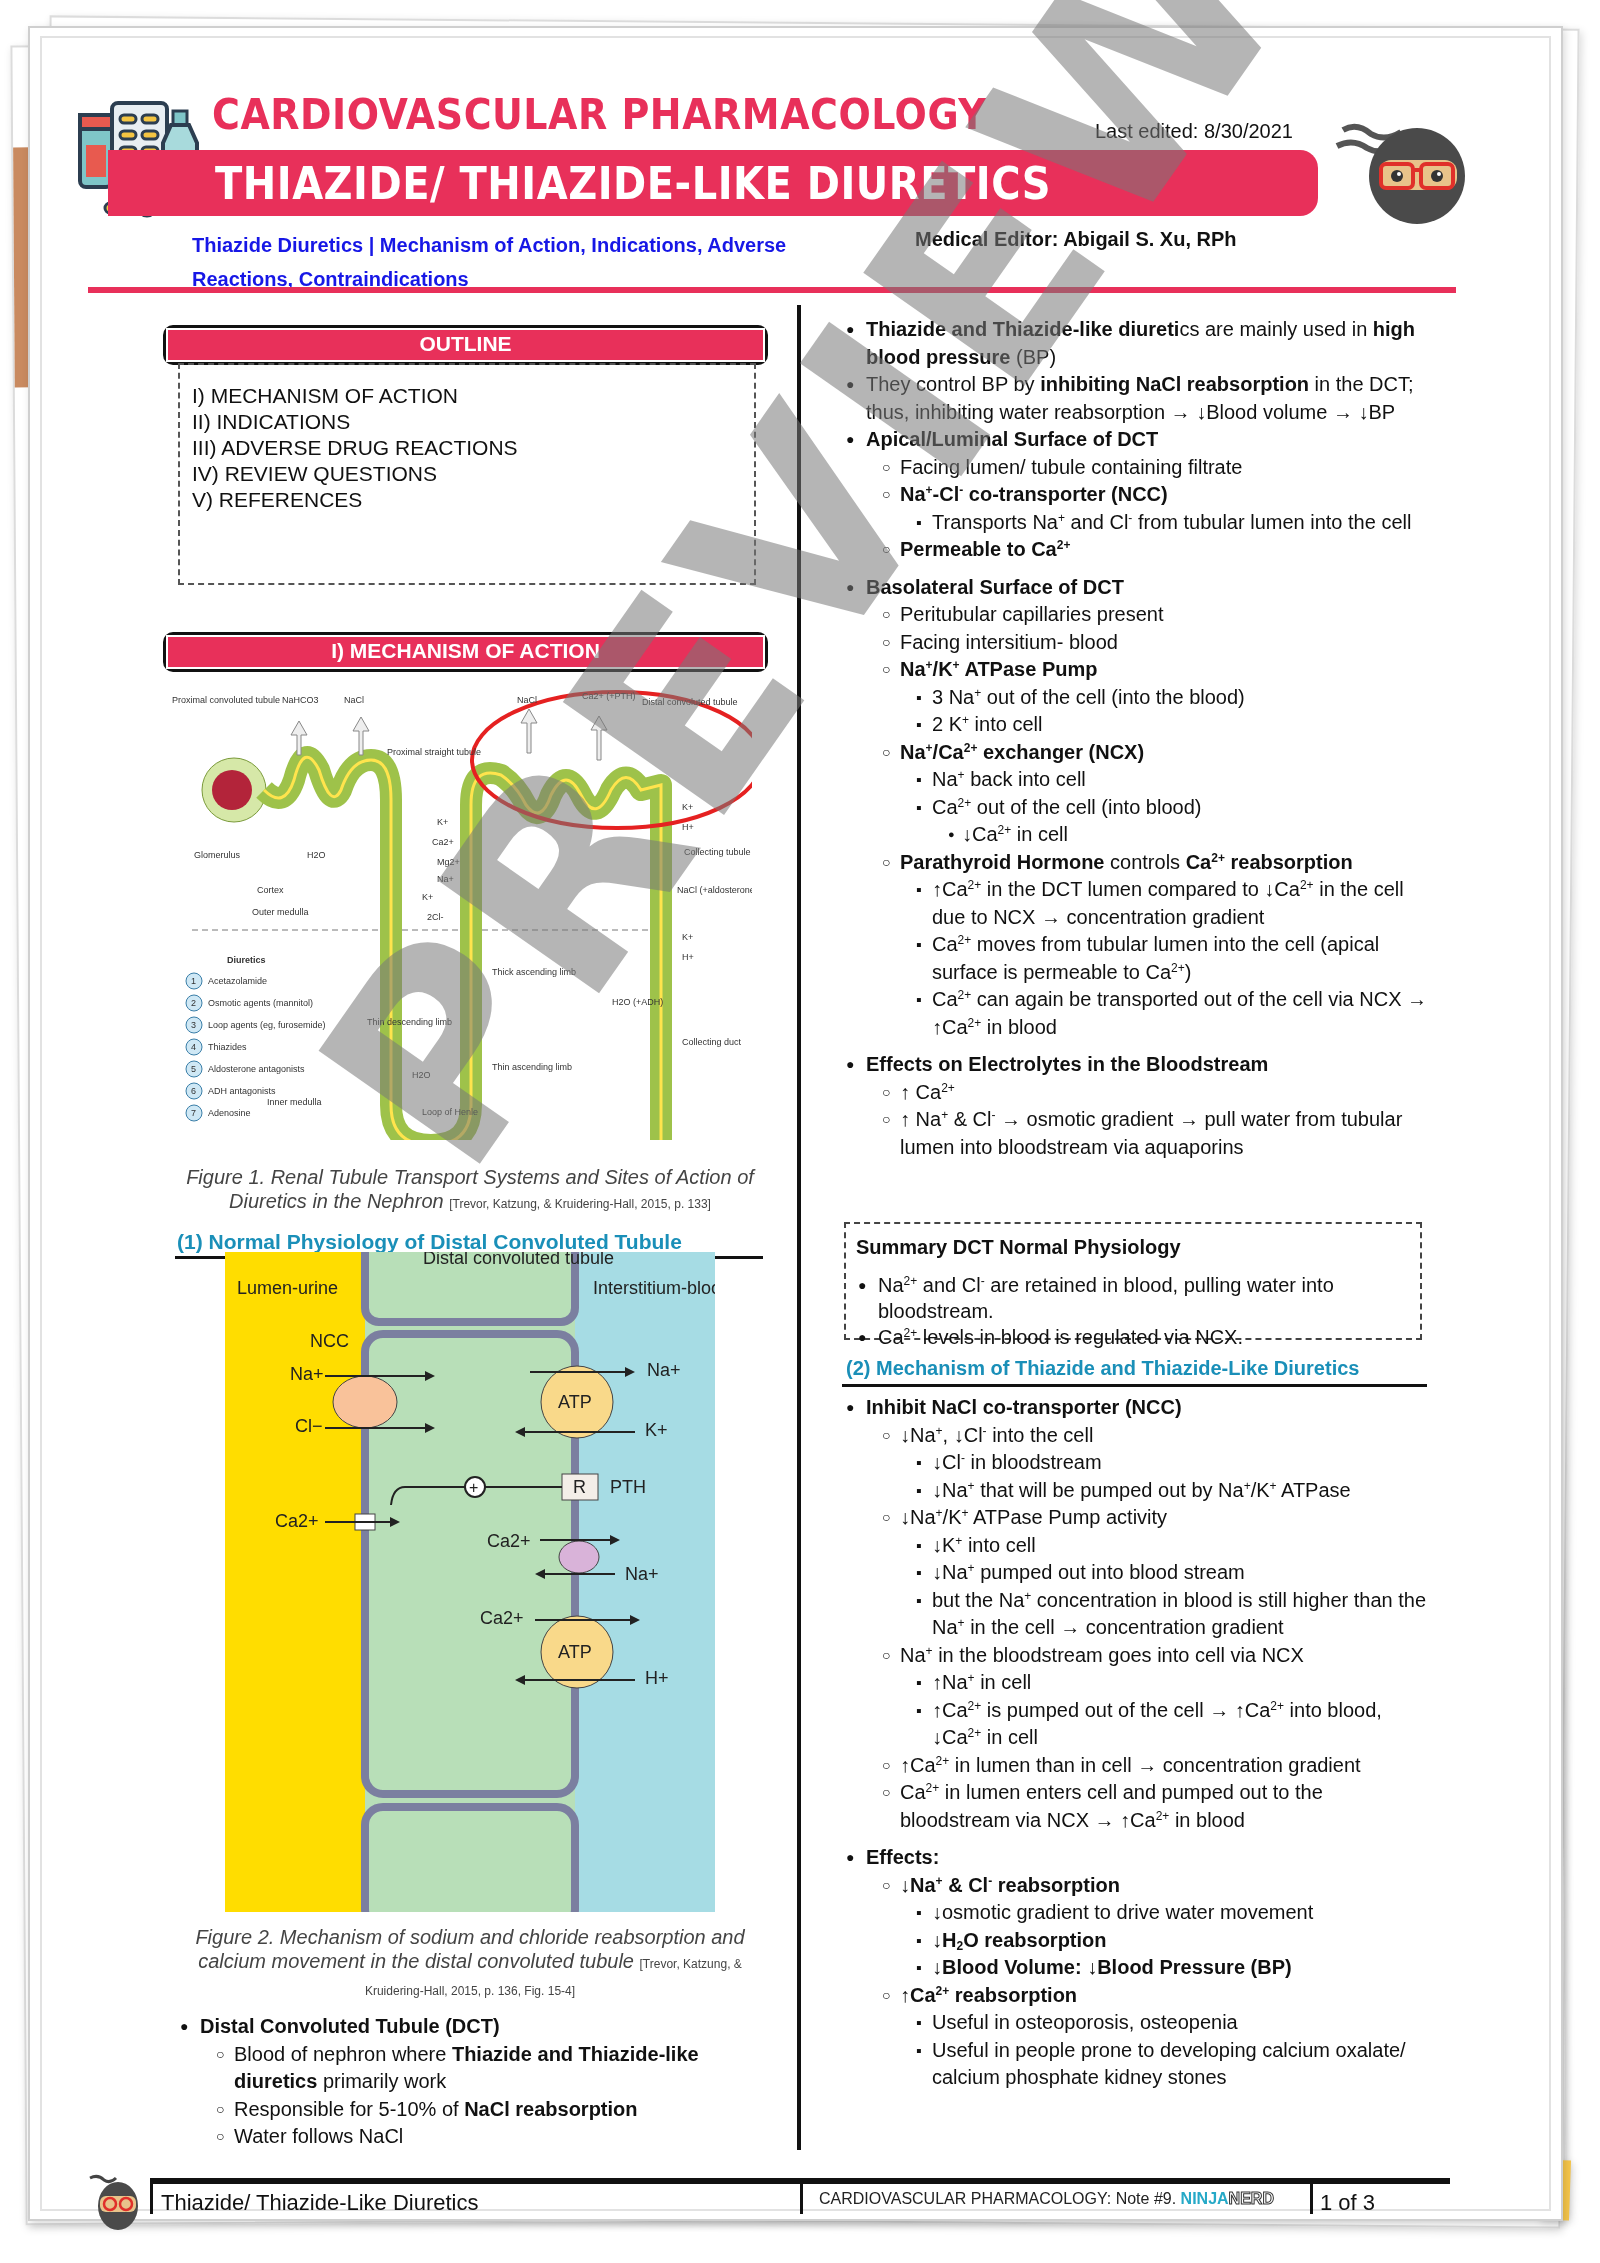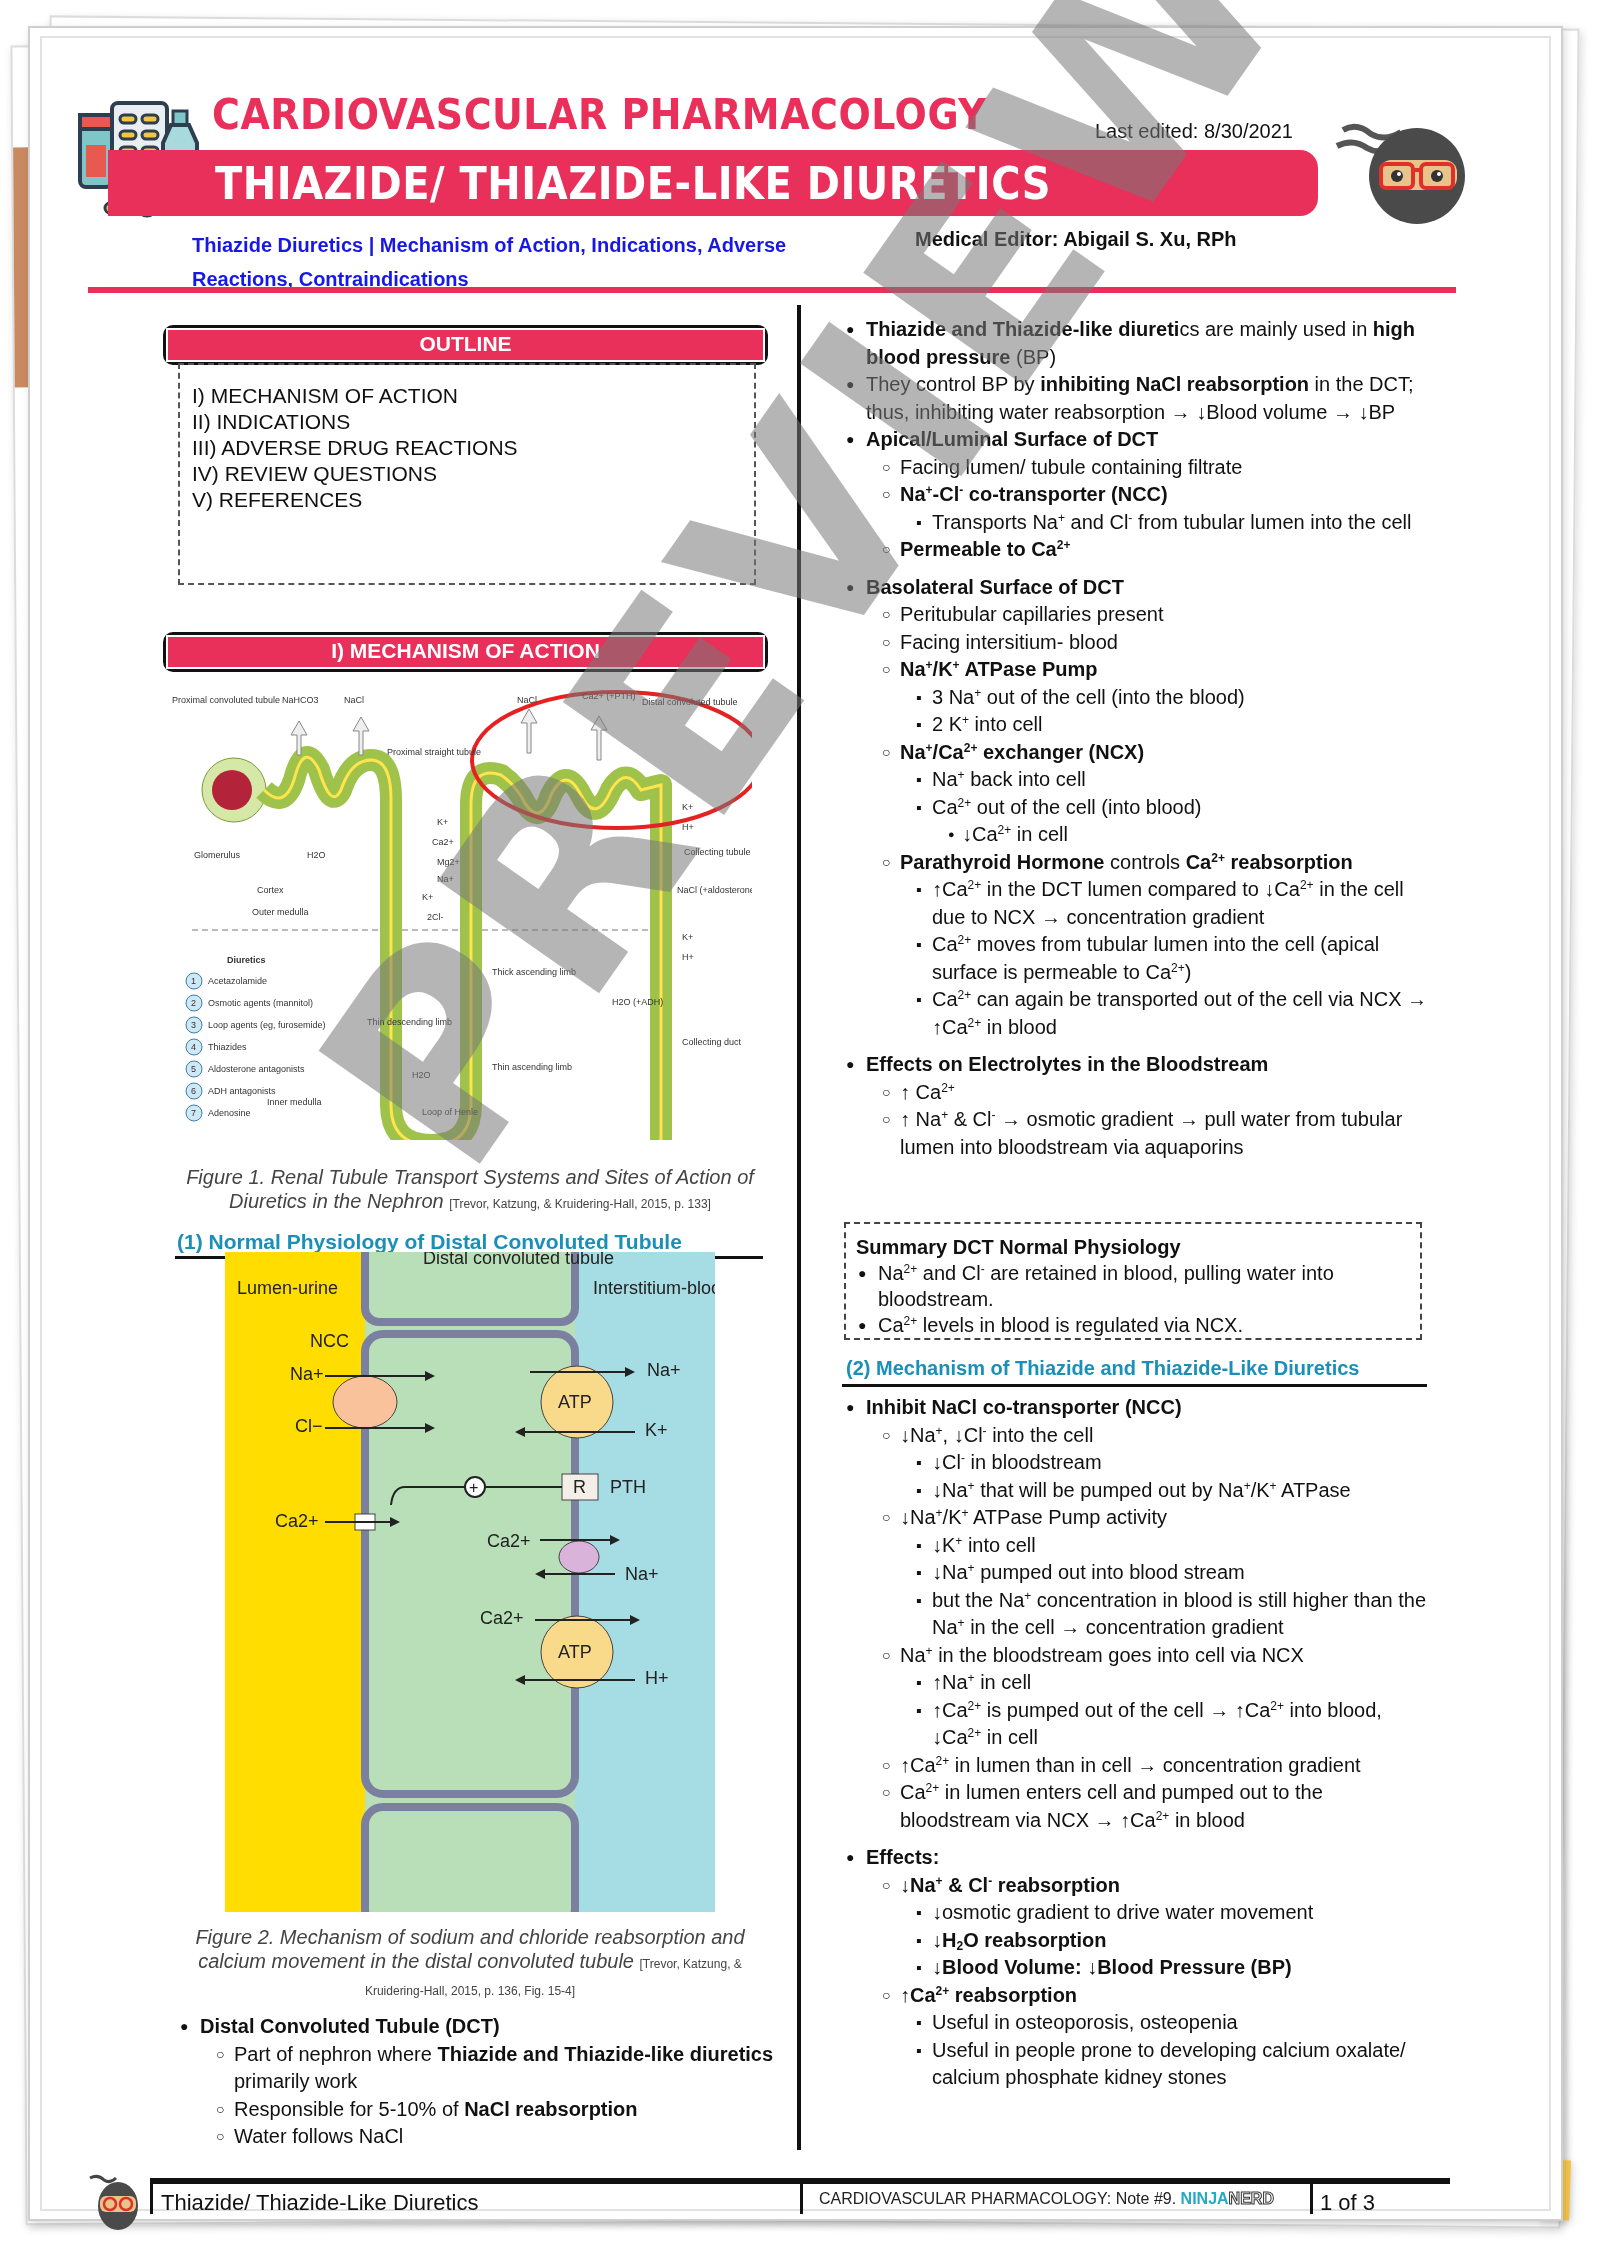--- a/index.html
+++ b/index.html
@@ -303,21 +303,21 @@
       <polygon points="300,423 290,428 300,433" fill="#222"></polygon>
     <text x="420" y="432">H+</text>
   </svg>
 
   <div class="caption" style="left:180px; top:1925px; width:580px;">
     <span>Figure 2. Mechanism of sodium and chloride reabsorption and calcium movement in the distal convoluted tubule</span> <span class="ref">[Trevor, Katzung, &amp; Kruidering-Hall, 2015, p. 136, Fig. 15-4]</span>
   </div>
 
   <div class="list" style="left:178px; top:2005px; width:600px;margin-top:8px;">
     <div class="l1 b">Distal Convoluted Tubule (DCT)</div>
-    <div class="l2"><span>Part of nephron where </span><span class="b">Thiazide and Thiazide-like diuretics</span><span> primarily work</span></div>
+    <div class="l2"><span>Blood of nephron where </span><span class="b">Thiazide and Thiazide-like diuretics</span><span> primarily work</span></div>
     <div class="l2"><span>Responsible for 5-10% of </span><span class="b">NaCl reabsorption</span></div>
     <div class="l2">Water follows NaCl</div>
   </div>
 
   <div class="list" style="left:844px; top:316px; width:585px;">
     <div class="l1"><span class="b">Thiazide and Thiazide-like diureti</span><span>cs are mainly used in </span><span class="b">high blood pressure</span><span> (BP)</span></div>
     <div class="l1"><span>They control BP by </span><span class="b">inhibiting NaCl reabsorption</span><span> in the DCT; thus, inhibiting water reabsorption → ↓Blood volume → ↓BP</span></div>
     <div class="l1 b">Apical/Luminal Surface of DCT</div>
     <div class="l2">Facing lumen/ tubule containing filtrate</div>
     <div class="l2 b">Na<sup>+</sup>-Cl<sup>-</sup> <span>co-transporter (NCC)</span></div>
@@ -339,21 +339,21 @@
     <div class="l3">Ca<sup>2+</sup> <span>moves from tubular lumen into the cell (apical surface is permeable to Ca</span><sup>2+</sup>)</div>
     <div class="l3">Ca<sup>2+</sup> <span>can again be transported out of the cell via NCX → ↑Ca</span><sup>2+</sup> <span>in blood</span></div>
     <div class="gap"></div>
     <div class="l1 b">Effects on Electrolytes in the Bloodstream</div>
     <div class="l2"><span>↑ Ca</span><sup>2+</sup></div>
     <div class="l2"><span>↑ Na</span><sup>+</sup> &amp; Cl<sup>-</sup> <span>→ osmotic gradient → pull water from tubular lumen into bloodstream via aquaporins</span></div>
   </div>
 
   <div class="summary-box">
     <div class="b">Summary DCT Normal Physiology</div>
-    <div class="list" style="position:relative; line-height:26px;">
+    <div class="list" style="position:relative; line-height:26px;margin-top:12px;">
       <div class="l1" style="padding-left:22px;">Na<sup>2+</sup> <span>and Cl</span><sup>-</sup> <span>are retained in blood, pulling water into bloodstream.</span></div>
       <div class="l1" style="padding-left:22px;">Ca<sup>2+</sup> <span>levels in blood is regulated via NCX.</span></div>
     </div>
   </div>
 
   <div class="subsec" style="left:846px; top:1357px; font-size:20px;">(2)  Mechanism of Thiazide and Thiazide-Like Diuretics</div>
   <div class="subsec-rule" style="left:842px; top:1384px; width:585px;"></div>
 
   <div class="list" style="left:844px; top:1394px; width:590px;">
     <div class="l1 b">Inhibit NaCl co-transporter (NCC)</div>

